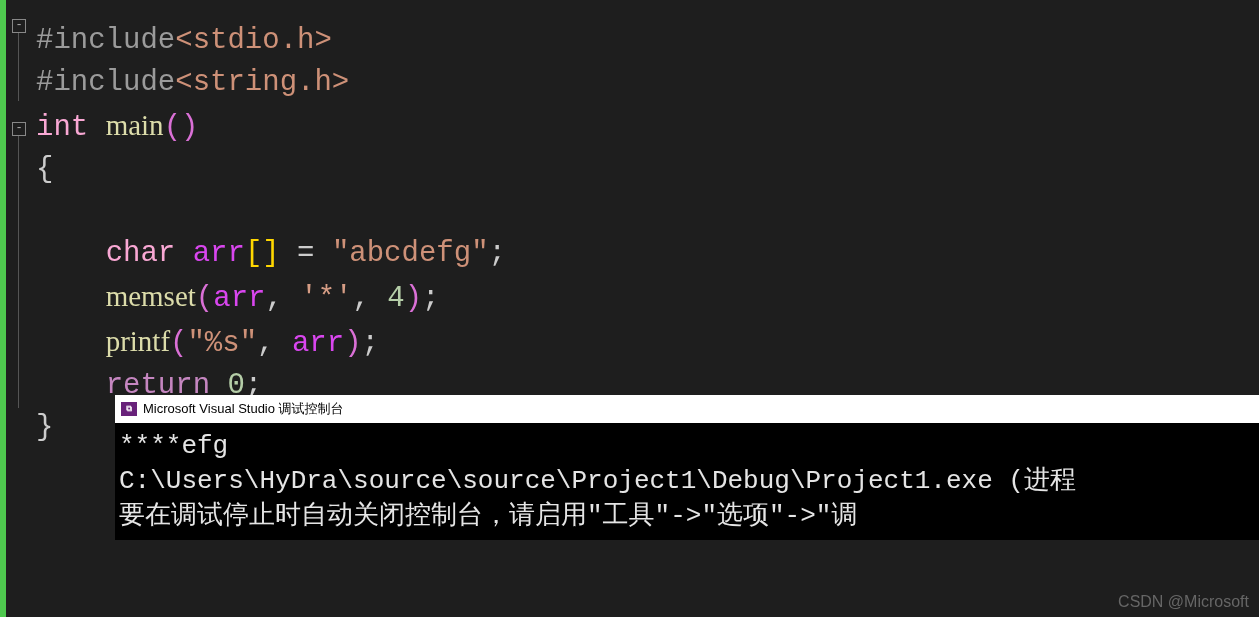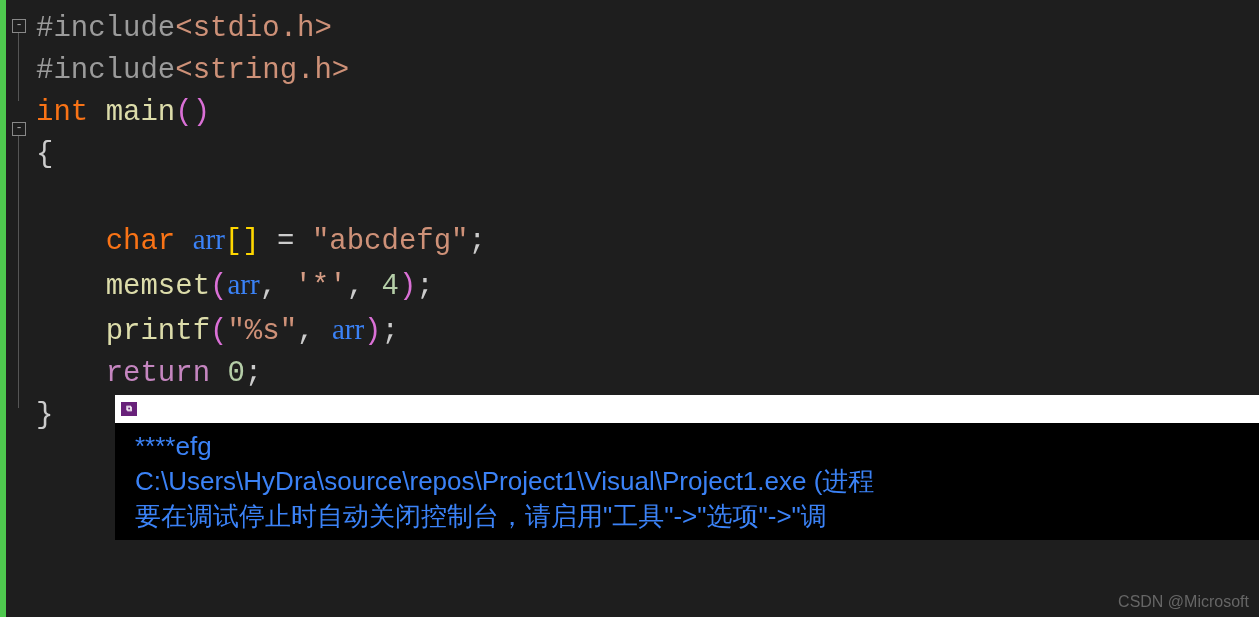--- a/index.html
+++ b/index.html
@@ -46,32 +46,32 @@
     .fold-line {
       position: absolute;
       left: 12px;
       width: 1px;
       border-left: 1px solid #555;
     }
     .line1 { top: 33px; height: 68px; }
     .line2 { top: 136px; height: 272px; }
     .code-content {
       flex: 1;
-      padding-top: 8px;
+      padding-top: 20px;
       font-size: 29px;
       line-height: 1.45;
       white-space: pre;
     }
     .kw-include { color: #9b9b9b; }
     .kw-header { color: #ce9178; }
-    .kw-type { color: #f97316; font-family: Liberation Mono, monospace; }
-    .kw-funcname { color: #dcdcaa; }
+    .kw-type { color: #f9a8d4; font-family: Liberation Mono, monospace; }
+    .kw-funcname { color: #dcdcaa; font-family: Liberation Serif, serif; }
     .kw-punct { color: #cccccc; }
     .kw-paren { color: #da70d6; }
-    .kw-var { color: #3b82f6; font-family: Liberation Serif, serif; }
+    .kw-var { color: #d946ef; }
     .kw-bracket { color: #ffd700; }
     .kw-string { color: #ce9178; }
     .kw-char { color: #d69d85; }
     .kw-number { color: #b5cea8; }
     .kw-return { color: #c586c0; font-family: Liberation Mono, monospace; }
     
     .console-window {
       position: absolute;
       left: 115px;
       top: 395px;
@@ -95,25 +95,25 @@
       margin-right: 6px;
       display: inline-flex;
       align-items: center;
       justify-content: center;
       color: #fff;
       font-size: 8px;
       font-weight: bold;
     }
     .console-body {
       background: #000;
-      color: #3b82f6;
-      font-family: Liberation Sans, sans-serif;
+      color: #e5e5e5;
+      font-family: Liberation Mono, monospace;
       font-size: 26px;
       line-height: 1.35;
-      padding: 6px 20px;
+      padding: 6px 4px;
       white-space: pre-wrap;
     }
     .watermark {
       position: absolute;
       right: 10px;
       bottom: 6px;
       font-family: sans-serif;
       font-size: 16px;
       color: #666;
     }
@@ -132,17 +132,18 @@
     <div class="fold-line line1"></div>
     <div class="fold-box f2">-</div>
     <div class="fold-line line2"></div>
   </div>
   <div class="code-content"><div class="code-line"><span class="kw-include">#include</span><span class="kw-header">&lt;stdio.h&gt;</span></div><div class="code-line"><span class="kw-include">#include</span><span class="kw-header">&lt;string.h&gt;</span></div><div class="code-line"><span class="kw-type">int</span> <span class="kw-funcname">main</span><span class="kw-paren">()</span></div><div class="code-line"><span class="kw-punct">{</span></div><div class="code-line"> </div><div class="code-line">    <span class="kw-type">char</span> <span class="kw-var">arr</span><span class="kw-bracket">[]</span><span class="kw-punct"> = </span><span class="kw-string">"abcdefg"</span><span class="kw-punct">;</span></div><div class="code-line">    <span class="kw-funcname">memset</span><span class="kw-paren">(</span><span class="kw-var">arr</span><span class="kw-punct">, </span><span class="kw-char">'*'</span><span class="kw-punct">, </span><span class="kw-number">4</span><span class="kw-paren">)</span><span class="kw-punct">;</span></div><div class="code-line">    <span class="kw-funcname">printf</span><span class="kw-paren">(</span><span class="kw-string">"%s"</span><span class="kw-punct">, </span><span class="kw-var">arr</span><span class="kw-paren">)</span><span class="kw-punct">;</span></div><div class="code-line">    <span class="kw-return">return</span> <span class="kw-number">0</span><span class="kw-punct">;</span></div><div class="code-line"><span class="kw-punct">}</span></div></div>
 </div>
 
 <div class="console-window">
   <div class="console-titlebar">
     <span class="console-icon">⧉</span>
+    <span>Microsoft Visual Studio 调试控制台</span>
   </div>
-  <div class="console-body"><div>****efg</div><div>C:\Users\HyDra\source\repos\Project1\Visual\Project1.exe (进程</div><div>要在调试停止时自动关闭控制台，请启用"工具"-&gt;"选项"-&gt;"调</div></div>
+  <div class="console-body"><div>****efg</div><div>C:\Users\HyDra\source\source\Project1\Debug\Project1.exe (进程</div><div>要在调试停止时自动关闭控制台，请启用"工具"-&gt;"选项"-&gt;"调</div></div>
 </div>
 
 <div class="watermark">CSDN @Microsoft</div>
 
 </body></html>

